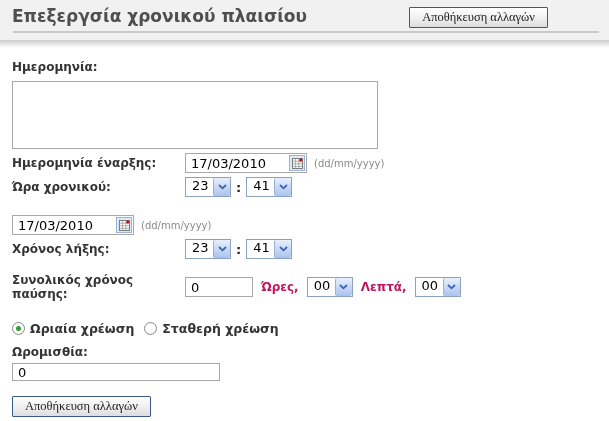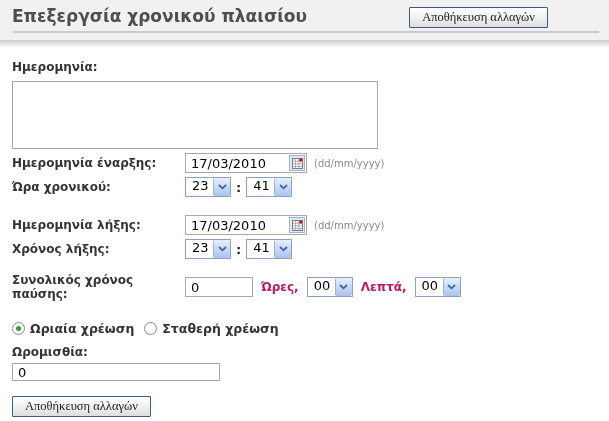--- a/index.html
+++ b/index.html
@@ -150,21 +150,20 @@
         <span class="select-value">41</span>
         <span class="select-arrow">
           <svg width="9" height="6" viewBox="0 0 9 6">
               <path d="M1 1l3.5 3.3L8 1" fill="none" stroke="#3c62b0" stroke-width="1.8"></path>
             </svg>
         </span>
       </span>
     </div>
 
     <div class="row gap-lg">
-      <span class="row-label">Ημερομηνία λήξης:</span>
       <span class="date-field">
         <input value="17/03/2010" style="">
         <span class="cal-btn">
           <svg width="11" height="11" viewBox="0 0 11 11">
             <rect x="0.5" y="0.5" width="10" height="10" fill="#ffffff" stroke="#7a7a7a"></rect>
             <path d="M0.5 3.2h10 M0.5 5.8h10 M0.5 8.4h10 M3.6 0.5v10 M6.9 0.5v10" stroke="#9a9a9a" stroke-width="0.8" fill="none"></path>
             <circle cx="8.7" cy="2" r="1.5" fill="#d40000"></circle>
           </svg>
         </span>
       </span>

